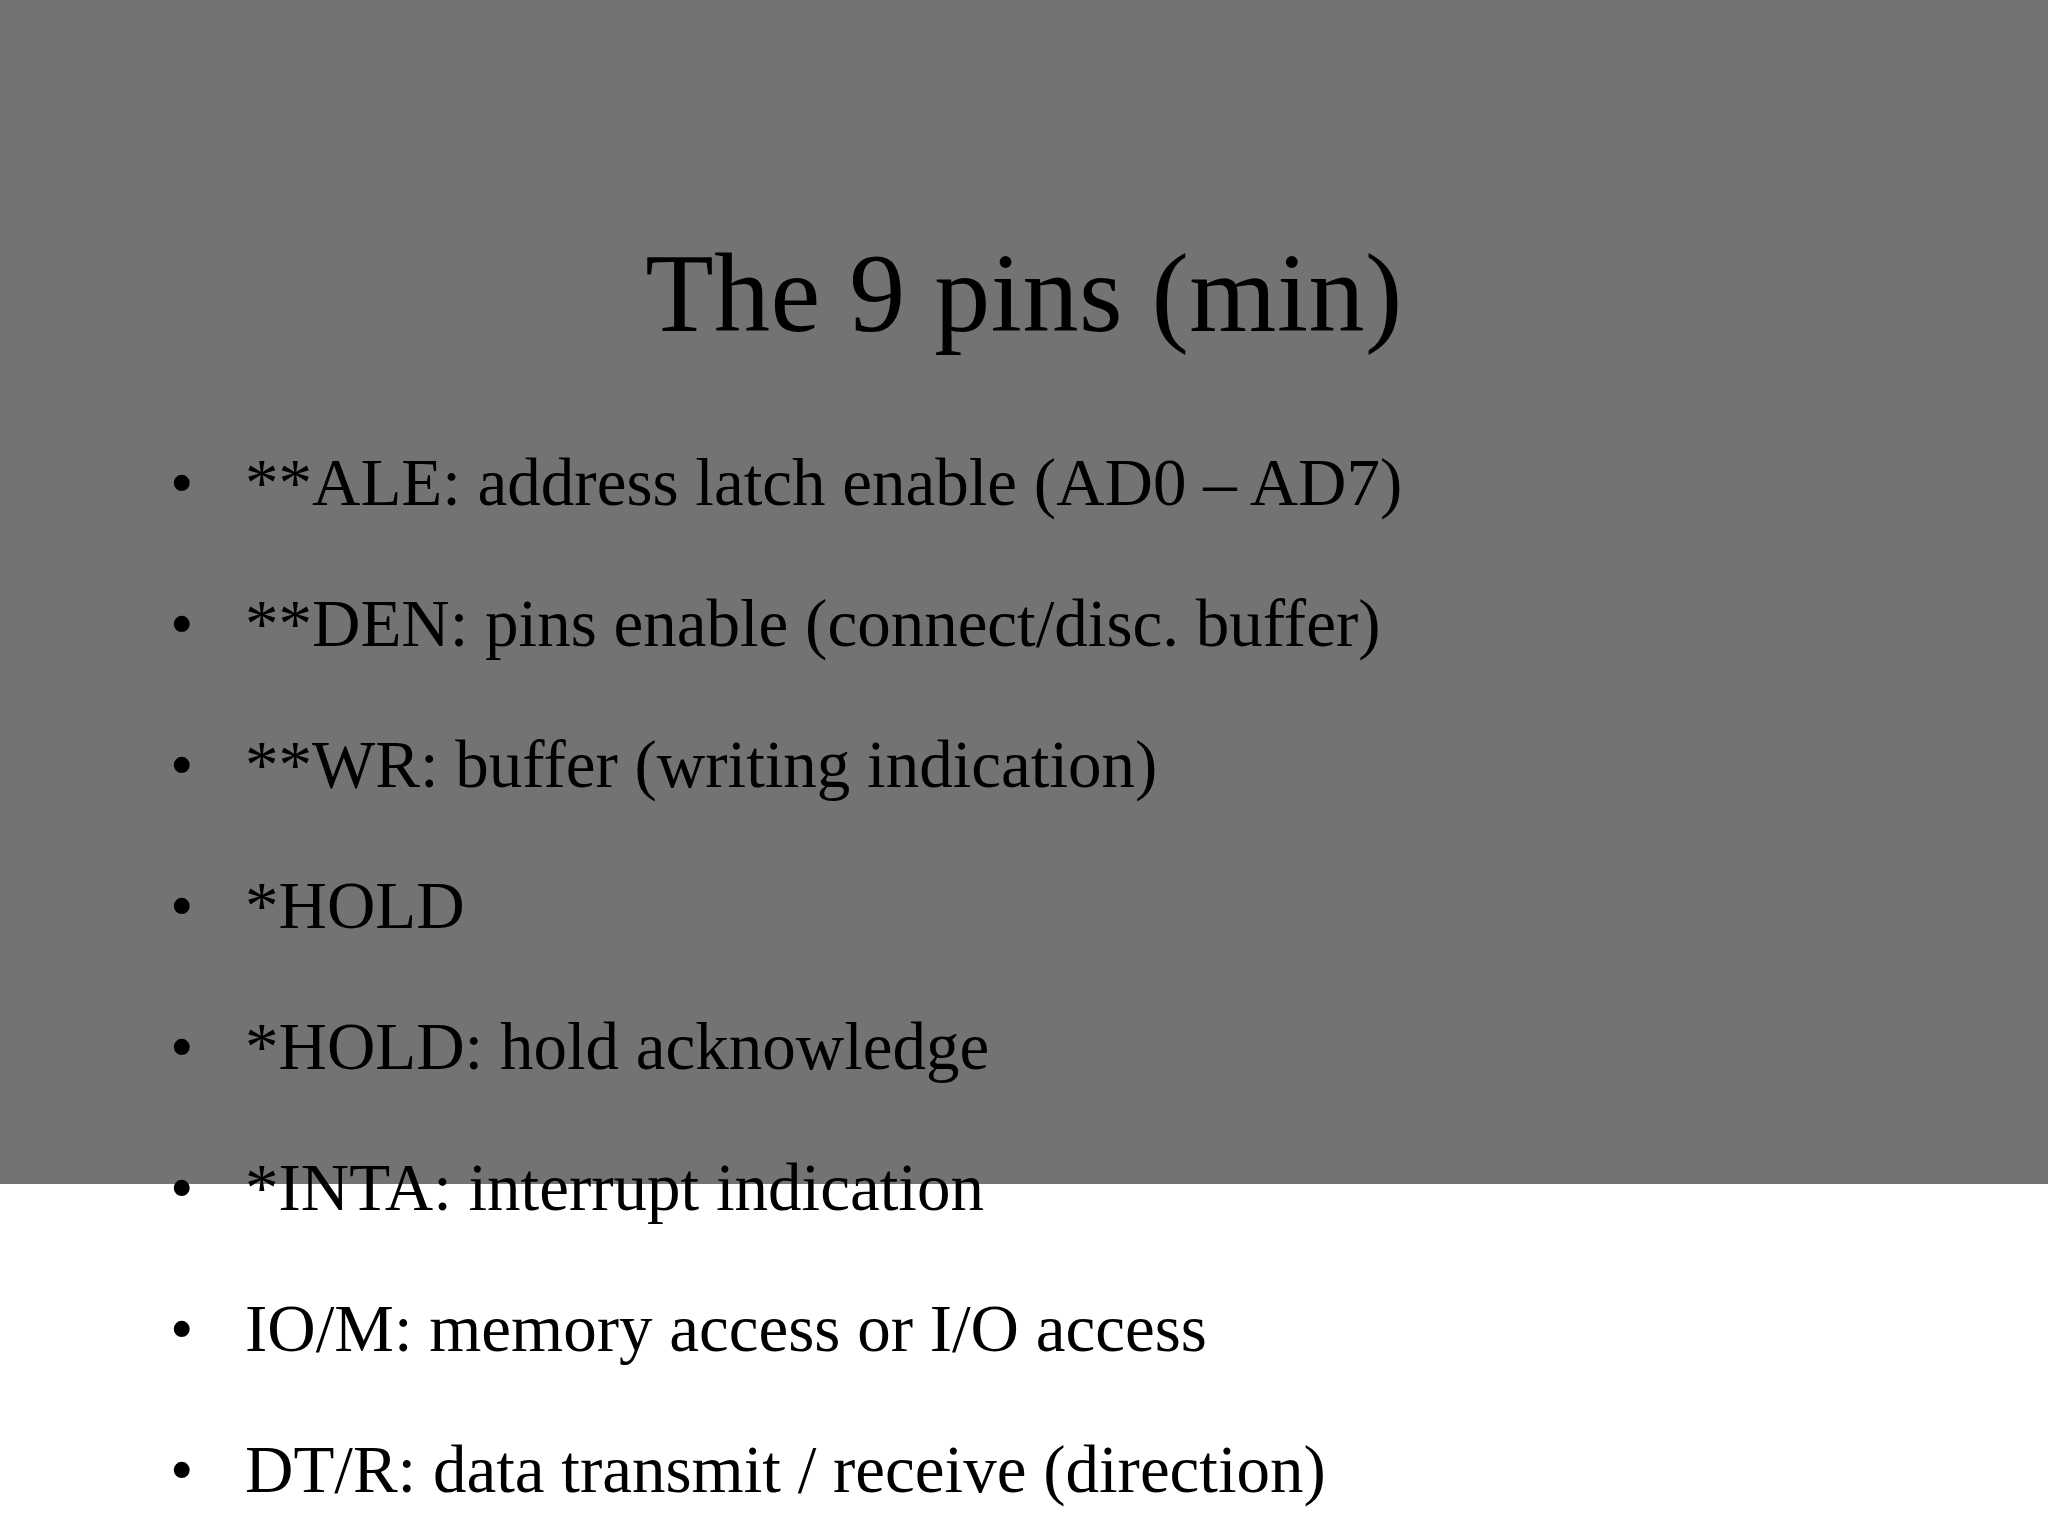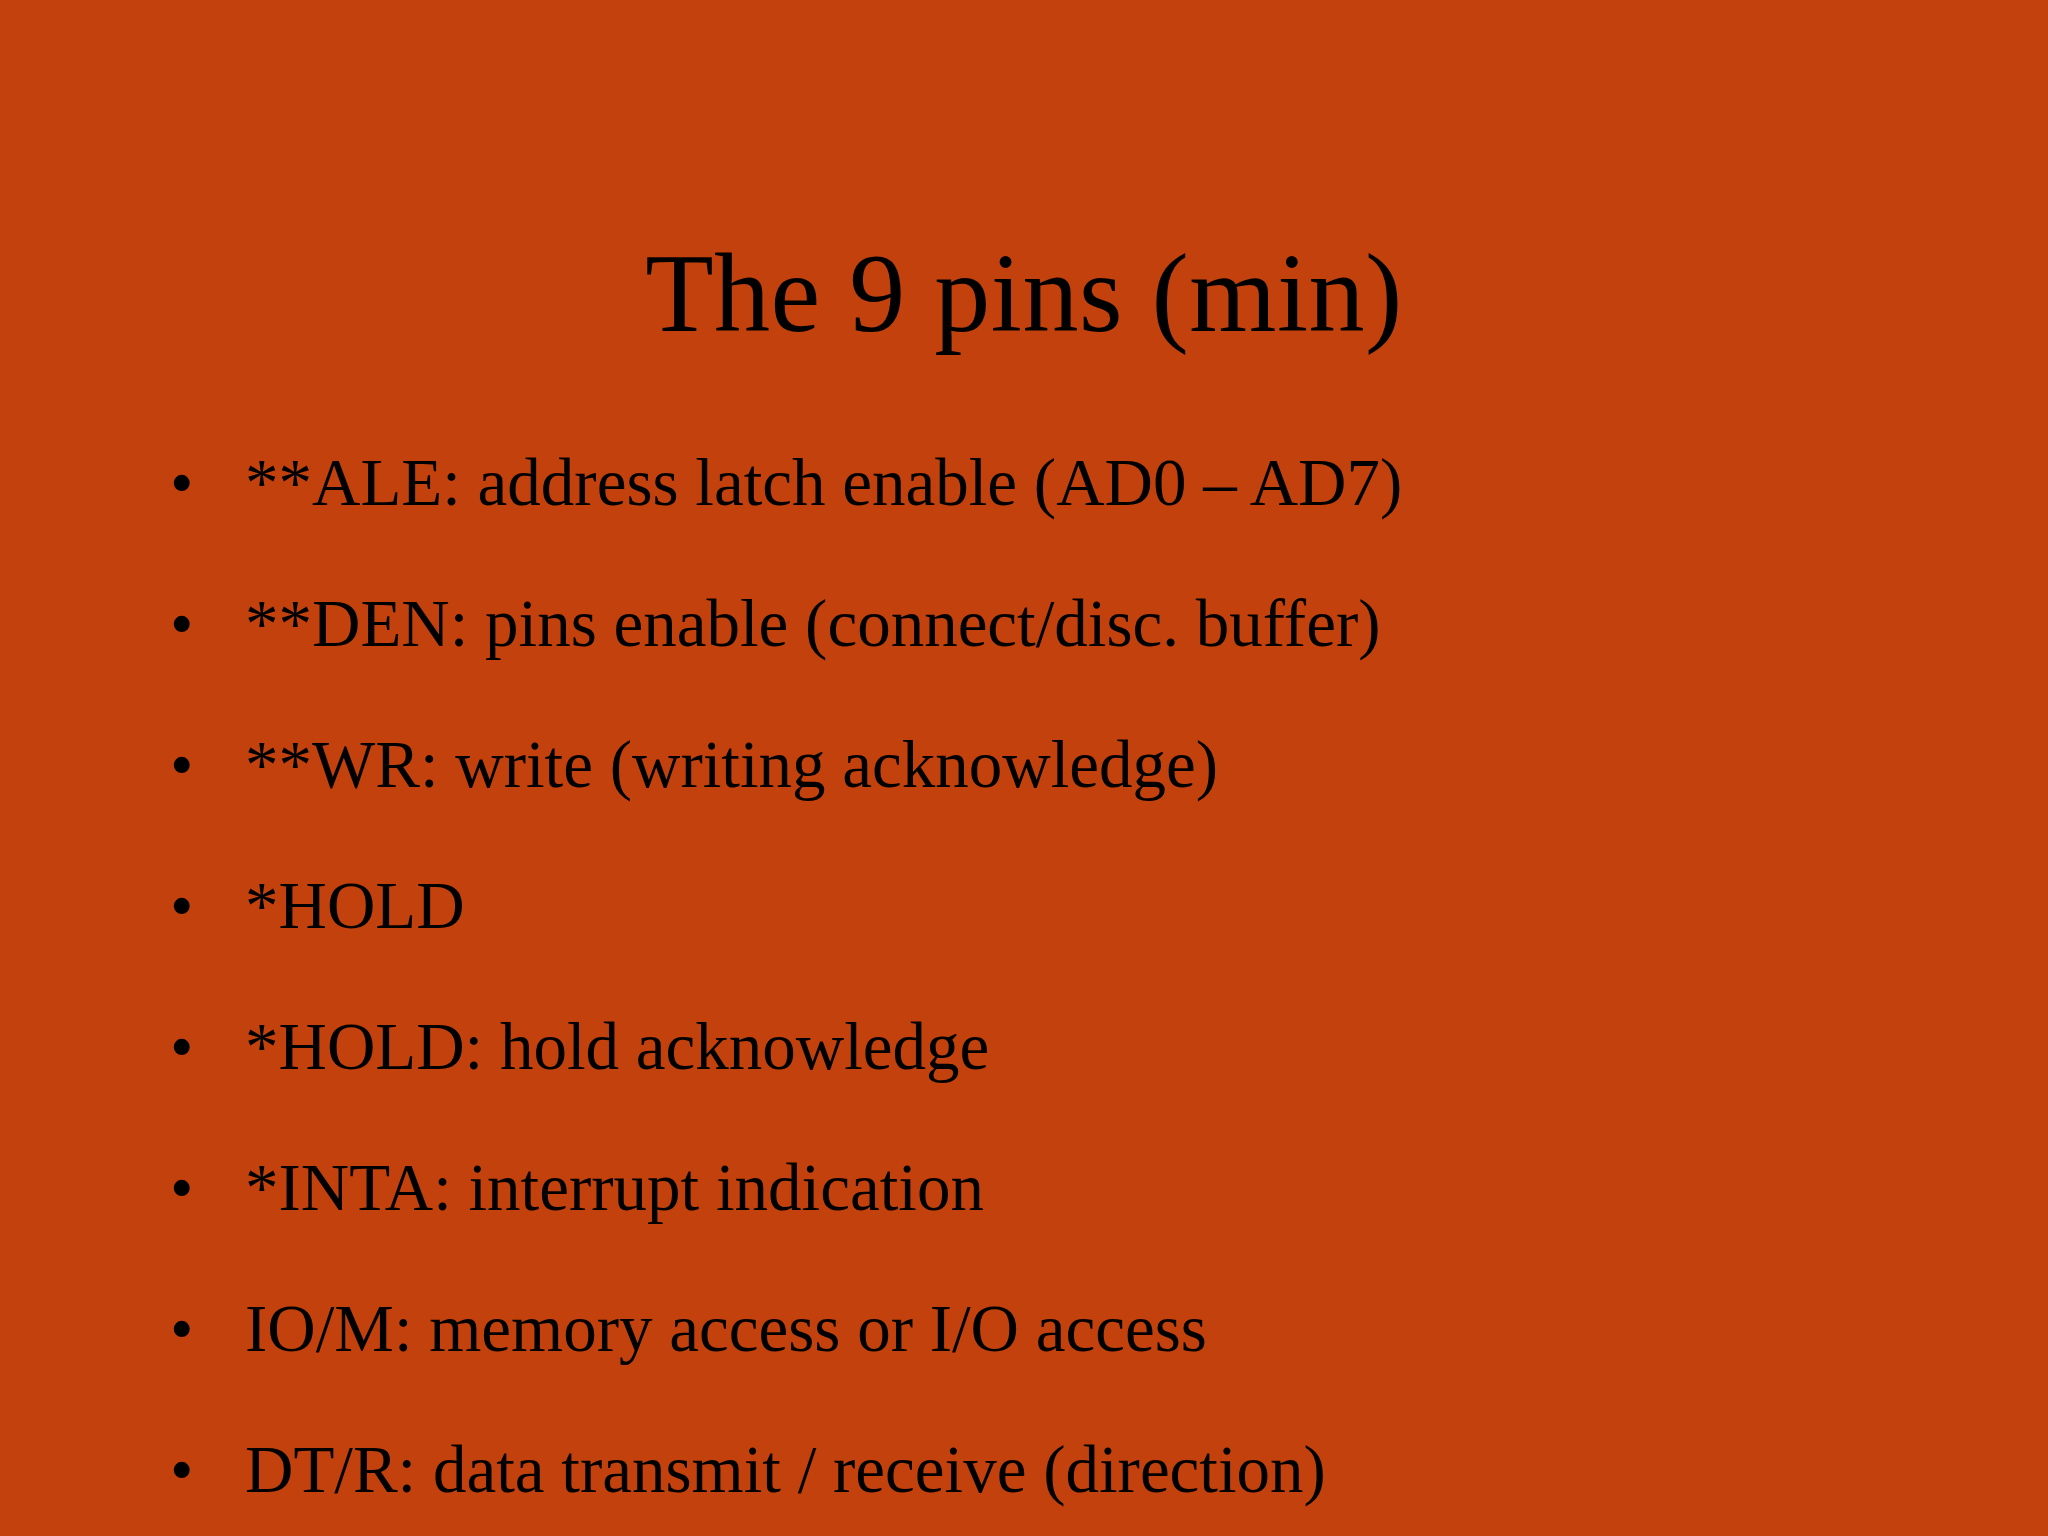--- a/index.html
+++ b/index.html
@@ -12,22 +12,22 @@
     height: 1536px;
     background: #ffffff;
     font-family: "Liberation Serif", "DejaVu Serif", serif;
     color: #000000;
     overflow: hidden;
   }
 
   .slide {
     position: relative;
     width: 2048px;
-    height: 1536px;
-    background: #c2410c;
+    height: 1184px;
+    background: #737373;
     box-sizing: border-box;
   }
 
   .slide-title {
     position: absolute;
     left: 0;
     top: 158px;
     width: 2048px;
     text-align: center;
     font-size: 112px;
@@ -89,21 +89,21 @@
       <span class="bullet-text">**ALE: address latch enable (AD0 – AD7)</span>
     </li>
 
     <li class="bullet-item">
       <span class="bullet-marker">•</span>
       <span class="bullet-text">**DEN: pins enable (connect/disc. buffer)</span>
     </li>
 
     <li class="bullet-item">
       <span class="bullet-marker">•</span>
-      <span class="bullet-text">**WR: write (writing acknowledge)</span>
+      <span class="bullet-text">**WR: buffer (writing indication)</span>
     </li>
 
     <li class="bullet-item">
       <span class="bullet-marker">•</span>
       <span class="bullet-text">*HOLD</span>
     </li>
 
     <li class="bullet-item">
       <span class="bullet-marker">•</span>
       <span class="bullet-text">*HOLD: hold acknowledge</span>

